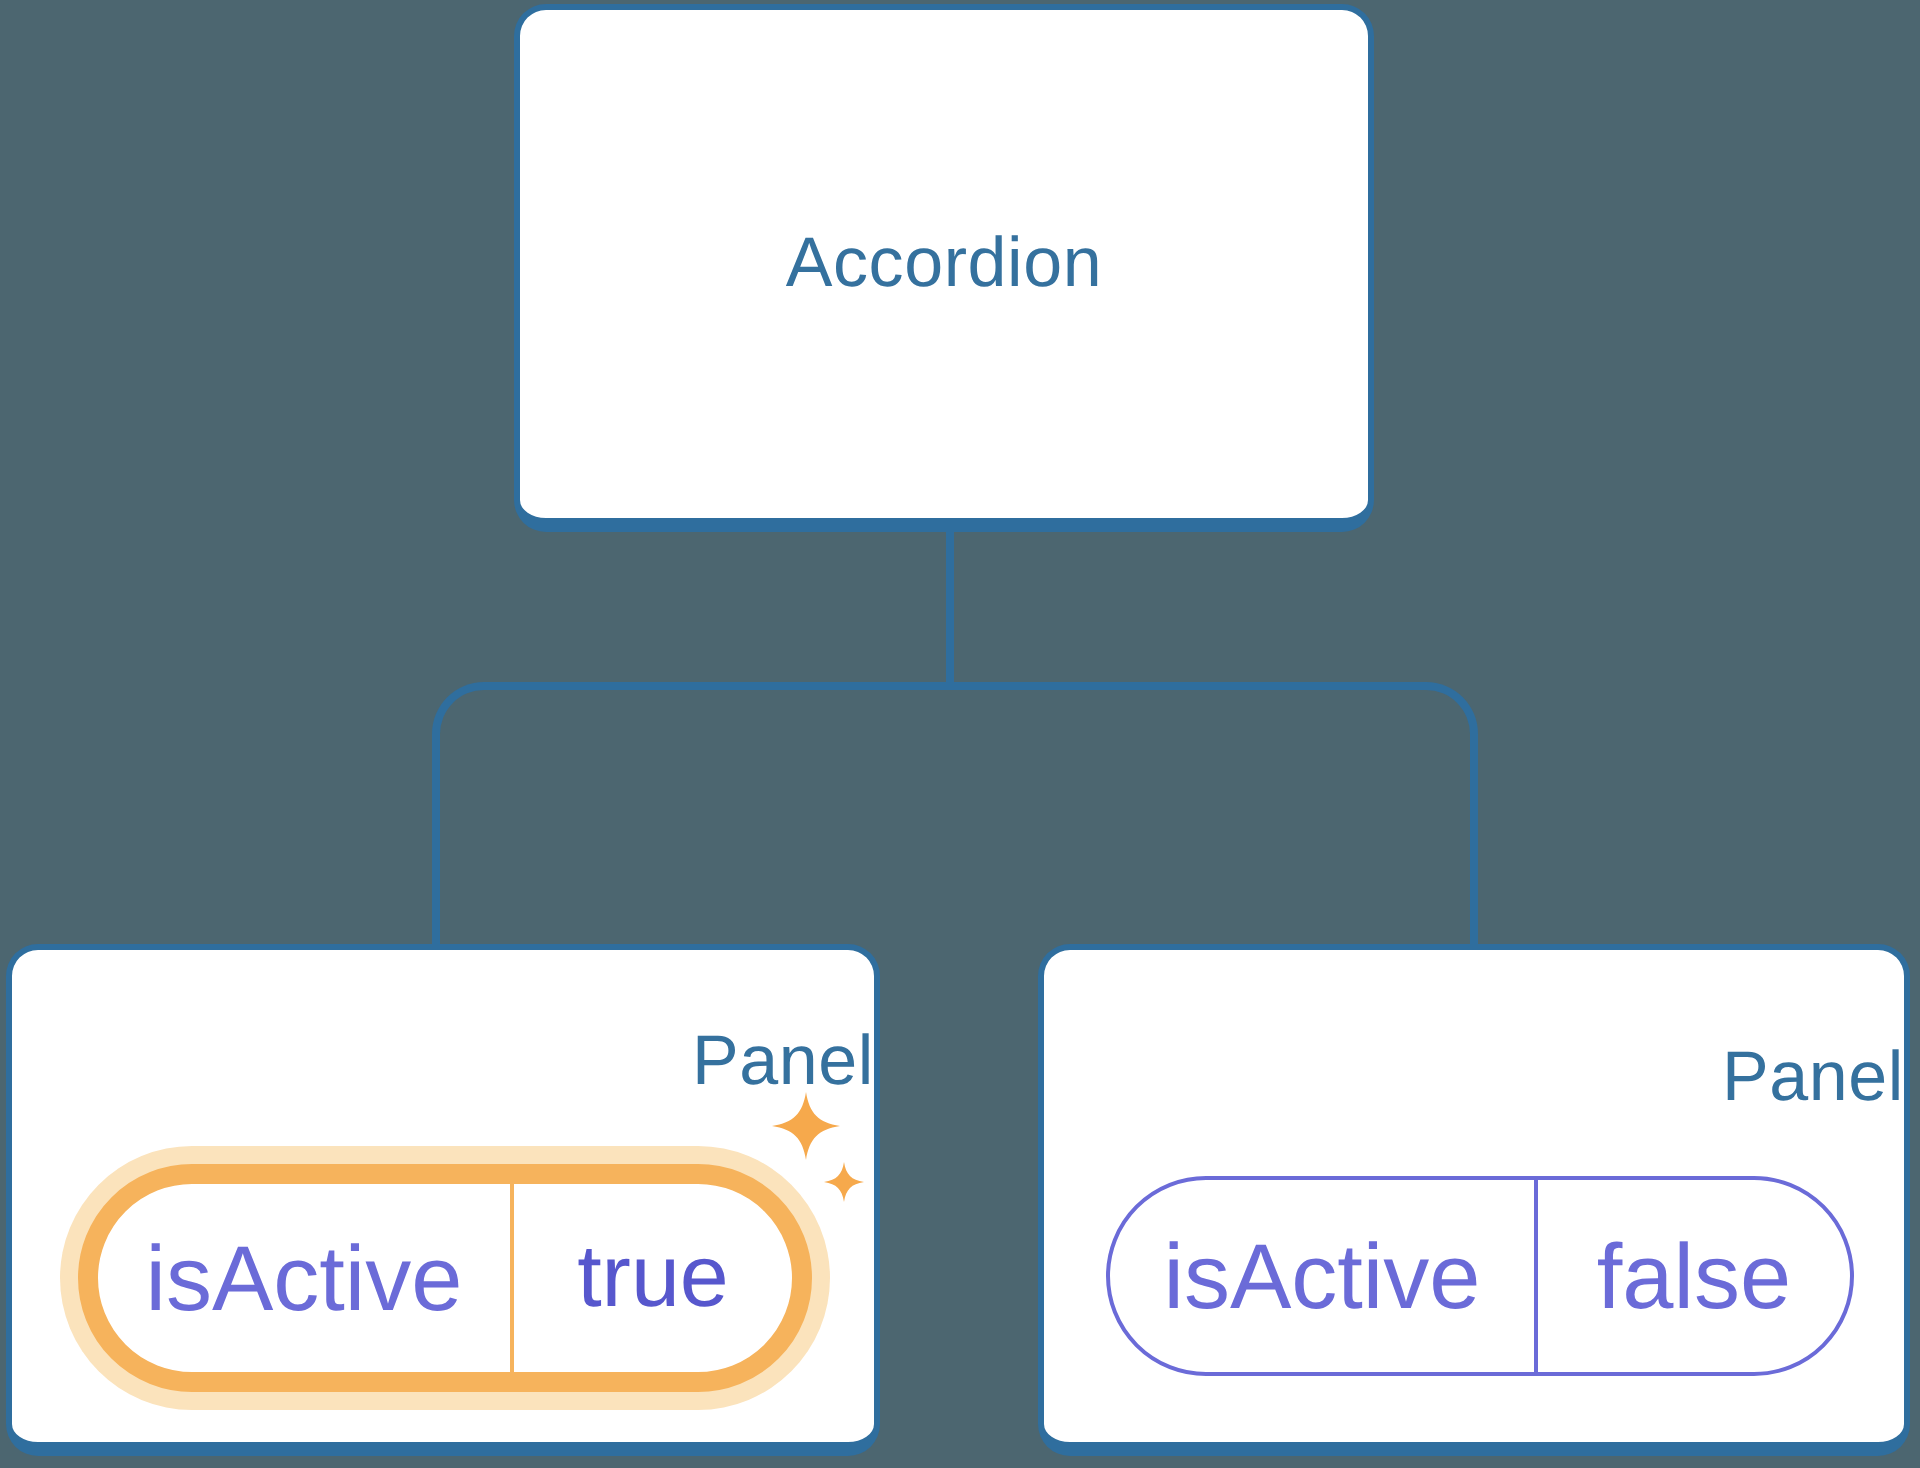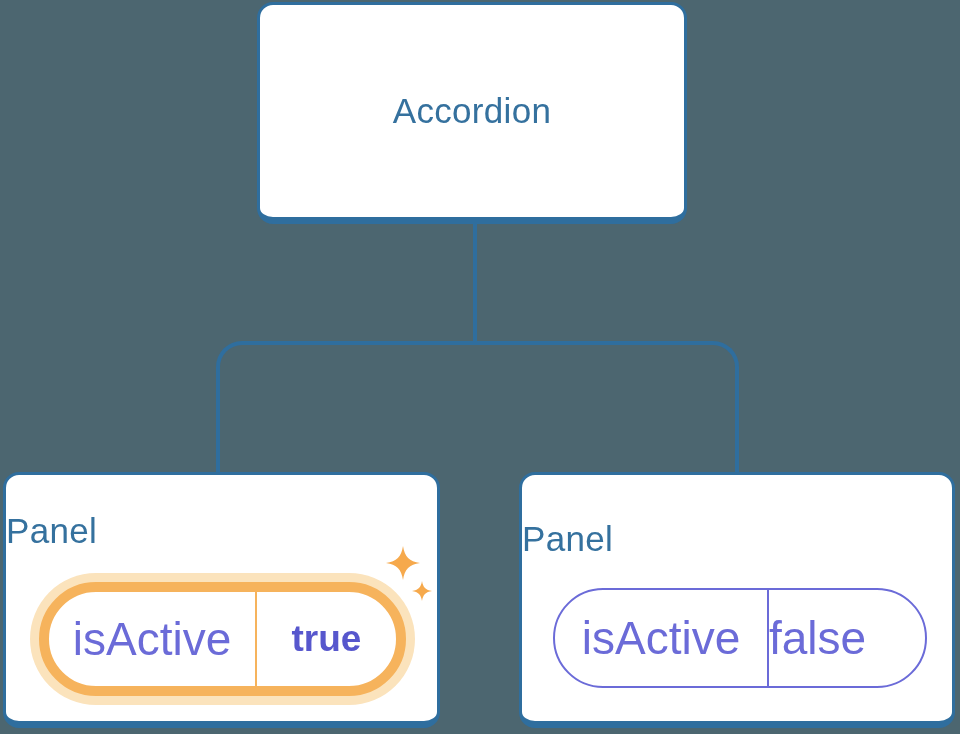--- a/index.html
+++ b/index.html
@@ -38,32 +38,32 @@
 
   
   .node{
     position:absolute;
     background:var(--node-fill);
     border:3px solid var(--node-border);
     border-bottom-width:7px;
     border-radius:16px;
   }
   .node-accordion{
-    left:257px;top:2px;width:430px;height:222px;
+    left:257px;top:2px;width:430px;height:264px;
     display:flex;align-items:center;justify-content:center;
   }
   .node-title{
     color:var(--node-text);
     font-size:35px;line-height:38px;
     font-weight:500;letter-spacing:.3px;
   }
   .node-panel-left{left:3px;top:472px;width:437px;height:256px;}
   .node-panel-right{left:519px;top:472px;width:436px;height:256px;}
   .panel-title{
-    position:absolute;left:0;right:0;text-align:left;
+    position:absolute;left:0;right:0;text-align:right;
     color:var(--node-text);
     font-size:35px;line-height:38px;font-weight:500;letter-spacing:.3px;
   }
   .node-panel-left .panel-title{top:37px;}
   .node-panel-right .panel-title{top:45px;}
 
   
   .pill-glow{
     position:absolute;left:24px;top:98px;width:385px;height:132px;
     background:var(--highlight-glow);
@@ -88,24 +88,24 @@
     background:var(--node-fill);
     border:2.5px solid var(--state-purple);
     border-radius:50px;
     display:flex;align-items:stretch;
   }
   .pill-inactive .cell-name{
     width:214px;display:flex;align-items:center;justify-content:center;
     border-right:2.5px solid var(--state-purple);
   }
   .pill-inactive .cell-value{
-    flex:1;display:flex;align-items:center;
+    flex:1;display:flex;align-items:center;justify-content:center;
   }
   .state-text{color:var(--state-purple);font-size:46px;}
-  .state-text-bold{color:var(--state-purple-bold);font-size:37px;font-weight:700;}
+  .state-text-bold{color:var(--state-purple-bold);font-size:44px;font-weight:400;}
 
   
   .sparkle{position:absolute;color:var(--sparkle);z-index:3;}
   .sparkle svg{display:block;width:100%;height:100%;}
   .sparkle-large{left:379px;top:71px;width:36px;height:34px;}
   .sparkle-small{left:405px;top:106px;width:22px;height:20px;}
 </style>
 </head>
 <body>
 

